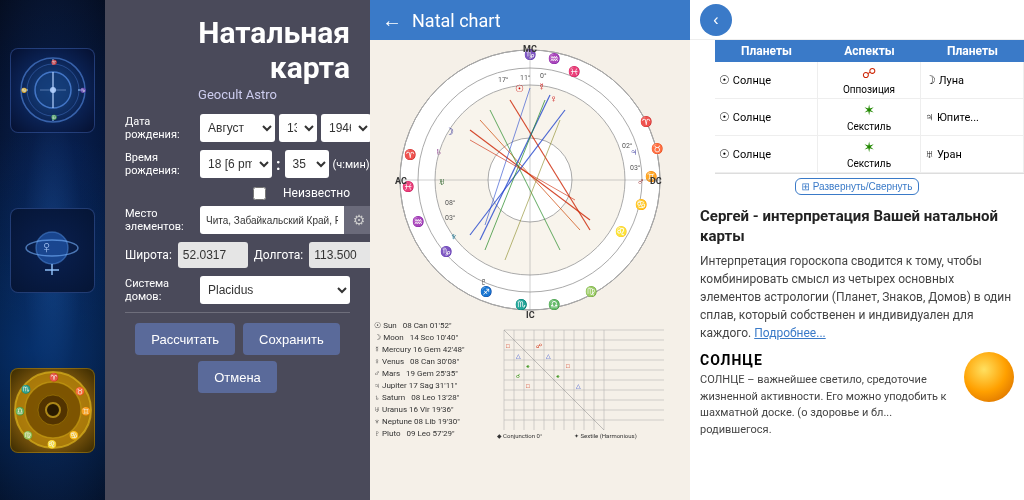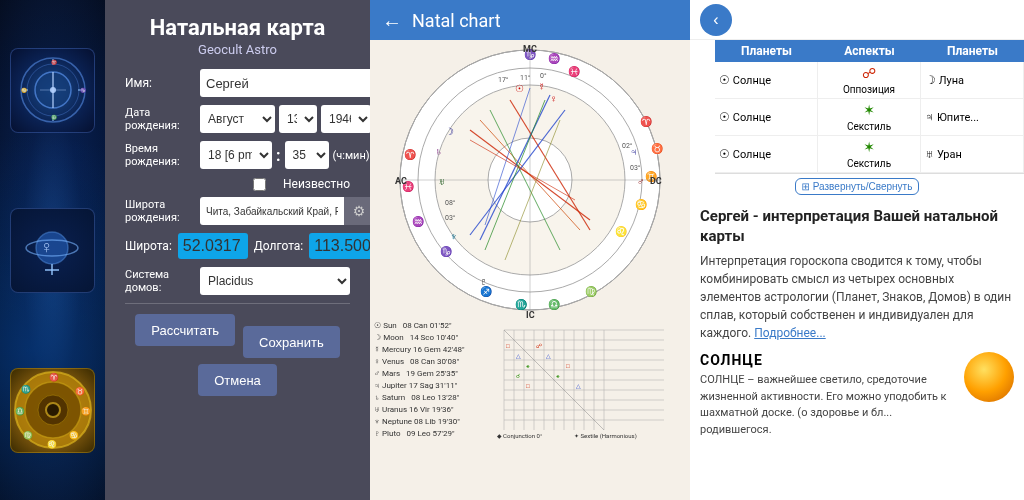--- a/index.html
+++ b/index.html
@@ -79,21 +79,21 @@
       height: 500px;
       background: #4a4a5a;
       display: flex;
       flex-direction: column;
       align-items: center;
       padding: 15px 20px;
       overflow: hidden;
     }
     .form-title {
       color: white;
-      font-size: 22px;
+      font-size: 30px;
       font-weight: bold;
       text-align: right;
       margin-bottom: 2px;
     }
     .form-subtitle {
       color: #ccccee;
       font-size: 13px;
       text-align: center;
       margin-bottom: 12px;
     }
@@ -188,25 +188,25 @@
       display: flex;
       align-items: center;
       gap: 6px;
       width: 100%;
       margin-bottom: 8px;
     }
     .coord-label { color: white; font-size: 12px; }
     .coord-input {
       width: 70px;
       height: 26px;
-      background: #0ea5e9;
+      background: #e5e5e5;
       border: none;
       border-radius: 3px;
       padding: 2px 5px;
-      font-size: 16px;
+      font-size: 12px;
     }
     .divider {
       width: 100%;
       border: none;
       border-top: 1px solid rgba(255,255,255,0.2);
       margin-bottom: 10px;
     }
     .btn-row {
       display: flex;
       gap: 8px;
@@ -217,21 +217,21 @@
     .btn-calc, .btn-save, .btn-cancel {
       height: 32px;
       border: none;
       border-radius: 4px;
       cursor: pointer;
       font-size: 13px;
       color: white;
       padding: 0 16px;
     }
     .btn-calc { background: #5a6a9a; }
-    .btn-save { background: #5a6a9a; margin-top: 12px; }
+    .btn-save { background: #5a6a9a; }
     .btn-cancel { background: #5a6a9a; }
 
     
     .panel-chart {
       width: 320px;
       height: 500px;
       background: #f5f0e8;
       display: flex;
       flex-direction: column;
       overflow: hidden;
@@ -435,24 +435,20 @@
       <text x="2" y="44" fill="rgba(255,220,80,0.9)" font-size="8">♎</text>
       <text x="8" y="22" fill="rgba(255,220,80,0.9)" font-size="8">♏</text>
     </svg>
   </div>
 </div>
 
 <div class="panel-form">
   <div class="form-title">Натальная карта</div>
   <div class="form-subtitle">Geocult Astro</div>
 
-  <div class="form-row">
-    <div class="form-label">Имя:</div>
-    <input class="form-input" type="text" value="Сергей" style="">
-  </div>
 
   <div class="form-row">
     <div class="form-label" style="font-size:11px;">Дата рождения:</div>
     <div class="date-row">
       <select class="form-select date-select-month">
         <option>Август</option>
       </select>
       <select class="form-select date-select-day">
         <option>13</option>
       </select>
@@ -477,21 +473,21 @@
   </div>
 
   <div class="unknown-row">
     <label class="checkbox-label">
       <input type="checkbox" style="">
       <span>Неизвестно</span>
     </label>
   </div>
 
   <div class="form-row">
-    <div class="form-label" style="font-size:11px;">Широта рождения:</div>
+    <div class="form-label" style="font-size:11px;">Место элементов:</div>
     <div style="display:flex;flex:1;">
       <input class="location-input" type="text" style="font-size: 10px;" value="Чита, Забайкальский Край, Россия">
       <button class="settings-btn">⚙</button>
     </div>
   </div>
 
 
   <div class="coords-row">
     <span class="coord-label">Широта:</span>
     <input class="coord-input form-input" type="text" value="52.0317" style="">

